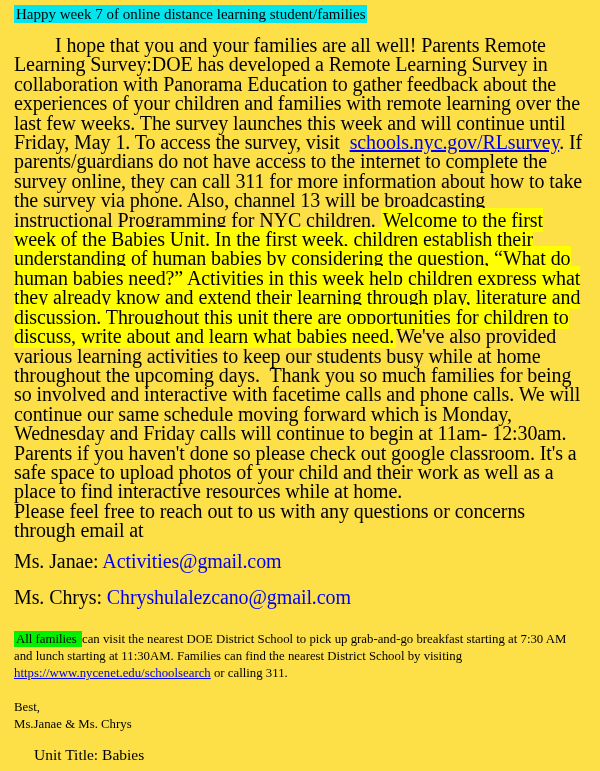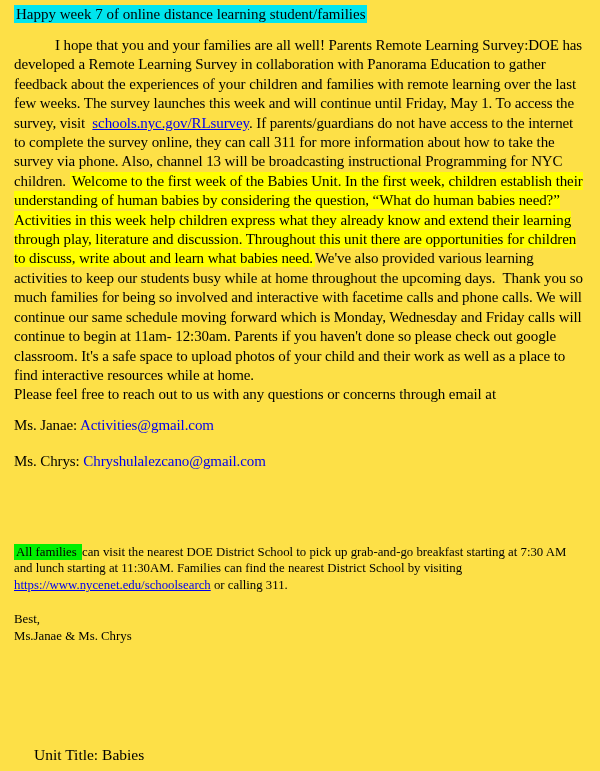--- a/index.html
+++ b/index.html
@@ -15,34 +15,34 @@
     background: #fde047;
     padding: 4px 12px 16px 14px;
     overflow: hidden;
   }
   .title-line {
     font-size: 15px;
     line-height: 21px;
   }
   .hl { padding: 1px 2px; }
   .body-par {
-    font-size: 15px;
+    font-size: 20px;
     line-height: 19.4px;
     letter-spacing: -0.1px;
     text-align: left;
   }
   .intro { margin-top: 11px; text-indent: 41px; }
   .reachout { }
   .contact-janae { margin-top: 11px; }
   .contact-chrys { margin-top: 17px; }
   .small-par {
     font-size: 12.8px;
     line-height: 16.8px;
   }
-  .meals { margin-top: 72px; }
+  .meals { margin-top: 24px; }
   .signoff { margin-top: 17px; }
   .unit-title {
     position: absolute;
     left: 14px;
     bottom: 6px;
     font-size: 15.5px;
     line-height: 20px;
     margin-left: 20px;
   }
   a.doc-link { text-decoration: underline; cursor: pointer; }

